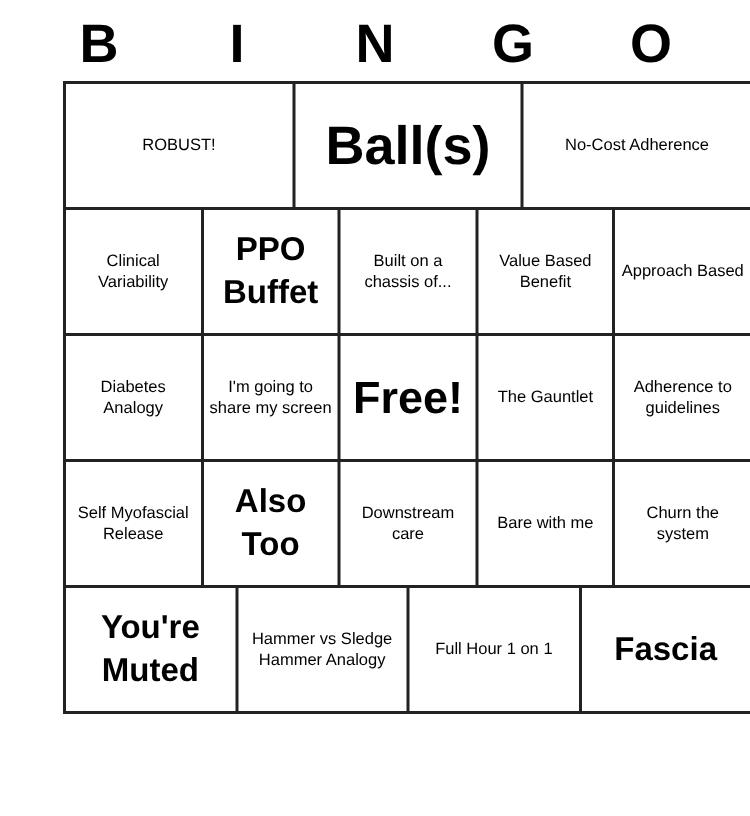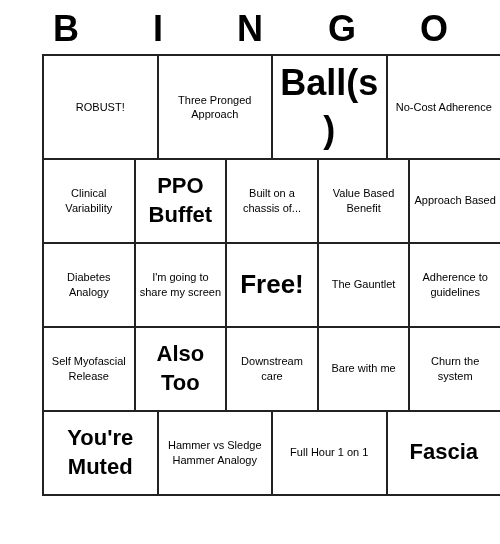--- a/index.html
+++ b/index.html
@@ -58,39 +58,38 @@
     .bingo-cell.large-text {
       font-size: 22px;
       font-weight: bold;
       text-align: center;
     }
     .bingo-cell.xlarge-text {
       font-size: 36px;
       font-weight: bold;
     }
     .bingo-cell.free {
-      font-size: 26px;
+      font-size: 30px;
       font-weight: bold;
     }
   </style>
 </head>
 <body>
 
 <div class="bingo-title">
   <span>B</span>
   <span>I</span>
   <span>N</span>
   <span>G</span>
   <span>O</span>
 </div>
 
 <div class="bingo-grid" id="grid-container">
 <div class="bingo-row">
       <div class="bingo-cell">ROBUST!</div>
-      <div class="bingo-cell">Three Pronged Approach</div>
       <div class="bingo-cell xlarge-text">Ball(s)</div>
       <div class="bingo-cell">No-Cost Adherence</div>
     </div>
     <div class="bingo-row">
       <div class="bingo-cell">Clinical Variability</div>
       <div class="bingo-cell large-text">PPO Buffet</div>
       <div class="bingo-cell">Built on a chassis of...</div>
       <div class="bingo-cell">Value Based Benefit</div>
       <div class="bingo-cell">Approach Based</div>
     </div>

